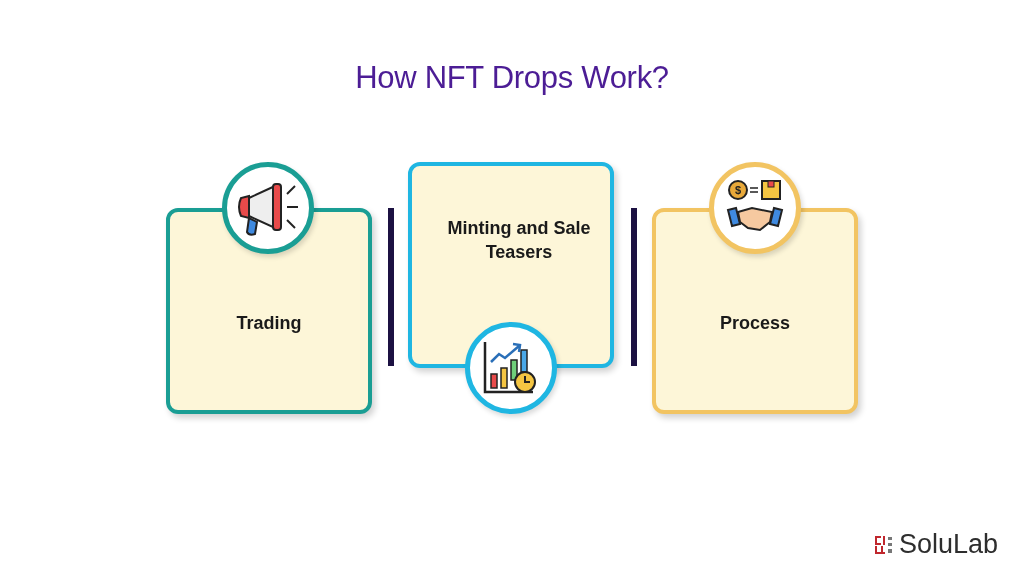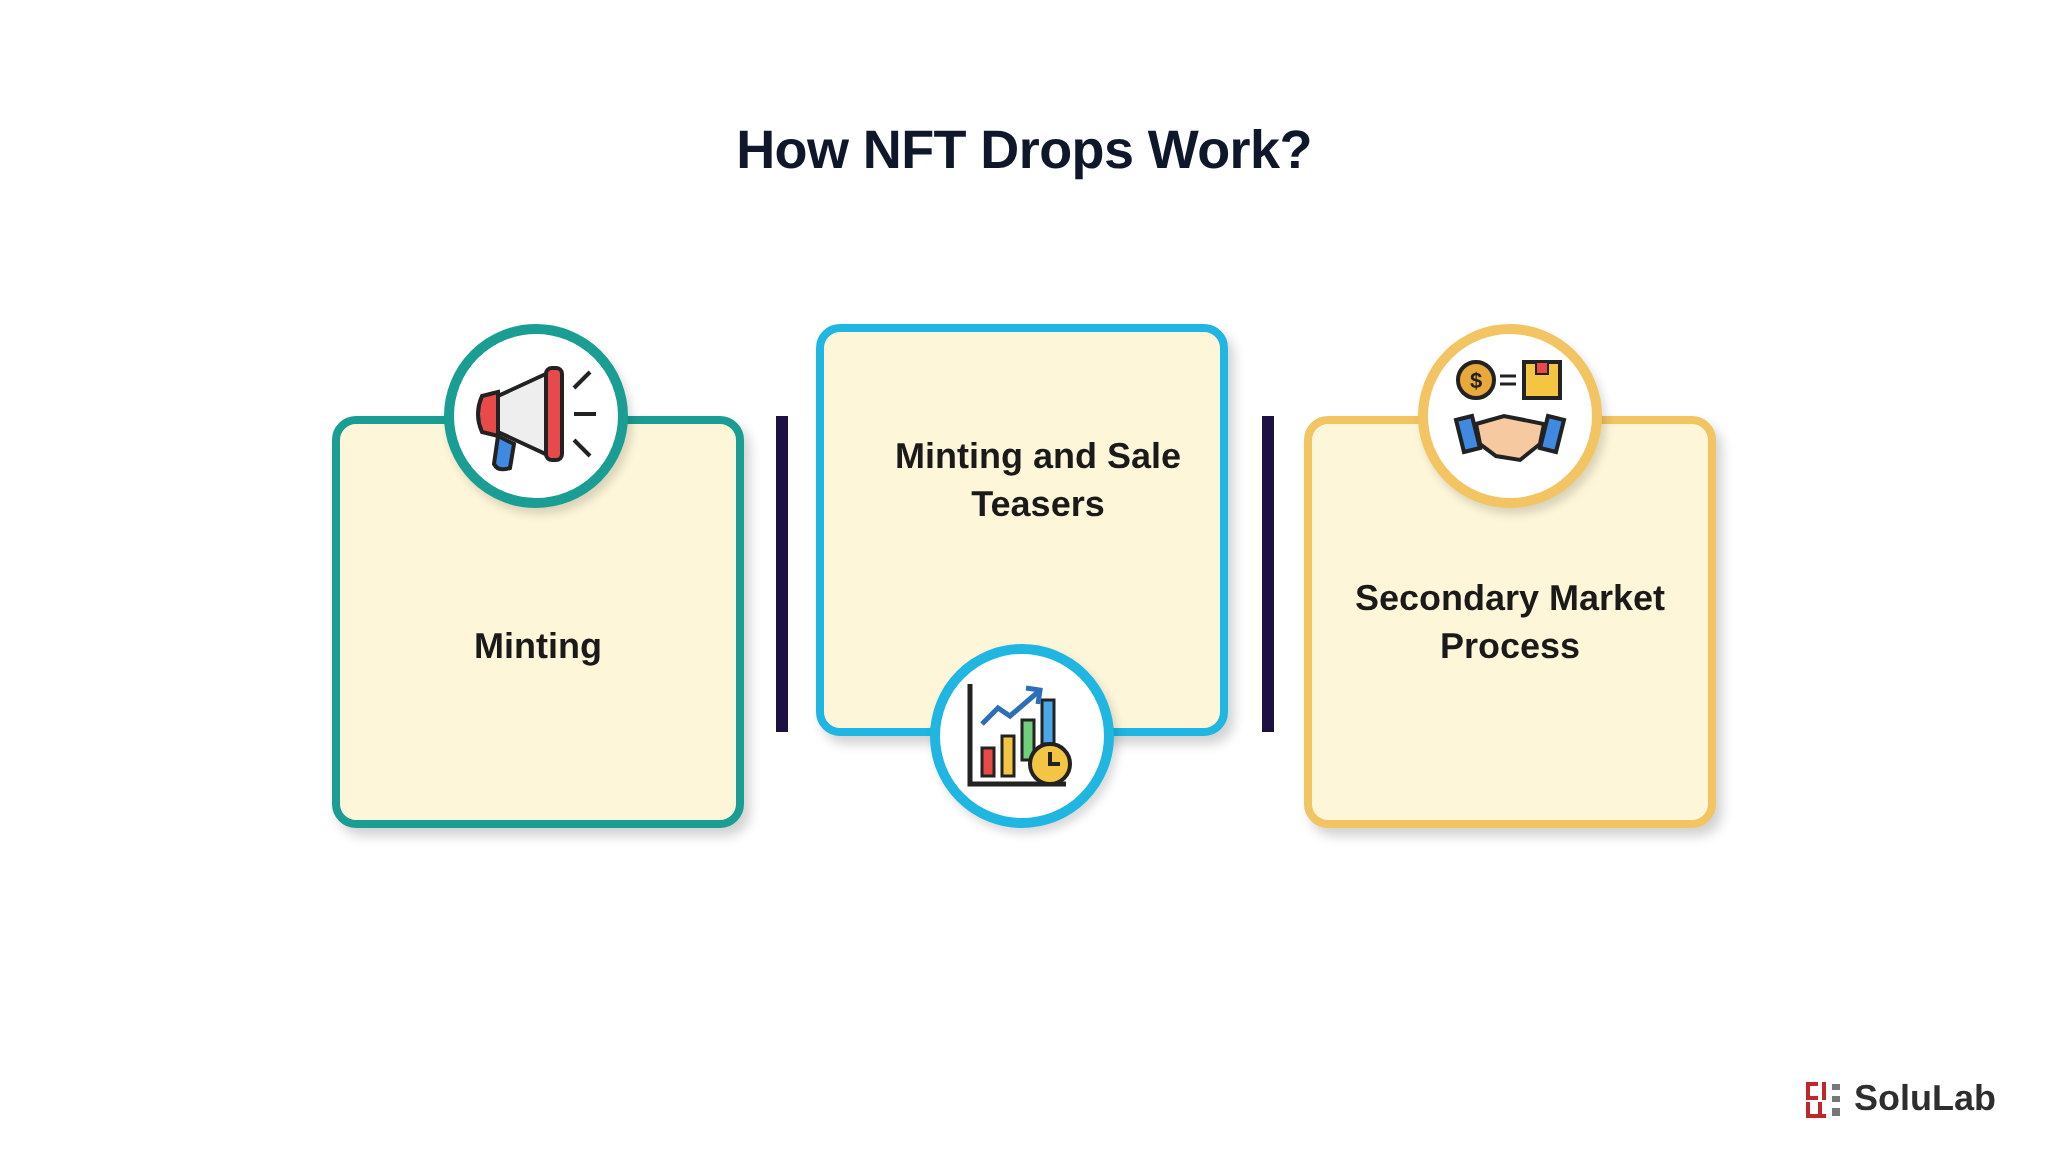--- a/index.html
+++ b/index.html
@@ -1,33 +1,33 @@
 <!DOCTYPE html>
 <html><head>
 <meta charset="utf-8">
 <style>
   * { box-sizing: border-box; margin: 0; padding: 0; }
   body { width: 1024px; height: 576px; background: #ffffff; position: relative; overflow: hidden; font-family: "Liberation Sans", sans-serif; }
-  .title { position: absolute; left: 0; right: 0; top: 60px; text-align: center; font-size: 27px; font-weight: bold; color: #0f172a; letter-spacing: -0.3px; }
+  .title { position: absolute; left: 0; right: 0; top: 60px; text-align: center; font-size: 31px; font-weight: normal; color: #4c1d95; letter-spacing: -0.3px; }
   .card { position: absolute; width: 206px; height: 206px; background: #fdf6d8; border-radius: 12px; border: 4px solid; box-shadow: 3px 4px 6px rgba(0,0,0,0.18); display: flex; align-items: center; justify-content: center; text-align: center; }
   .card-label { font-size: 18px; font-weight: bold; color: #1a1a1a; line-height: 24px; padding: 0 8px; }
   .icon-circle { position: absolute; width: 92px; height: 92px; border-radius: 50%; background: #ffffff; border: 5px solid; box-shadow: 2px 3px 5px rgba(0,0,0,0.15); display: flex; align-items: center; justify-content: center; z-index: 2; }
   .divider { position: absolute; width: 6px; height: 158px; top: 208px; background: #1c1142; }
   .brand { position: absolute; right: 26px; bottom: 16px; display: flex; align-items: center; gap: 5px; }
-  .brand-text { font-size: 18px; color: #2e2e2e; font-weight: bold; }
+  .brand-text { font-size: 27px; color: #2e2e2e; }
 </style>
 </head>
 <body>
 
 <div class="title">How NFT Drops Work?</div>
 
 <div class="card" style="left:166px; top:208px; border-color:#1a9e94;">
   <div class="card-label">
     <br>
-    <span>Minting</span>
+    <span>Trading</span>
   </div>
 </div>
 <div class="icon-circle" style="left:222px; top:162px; border-color:#1a9e94;">
   <svg width="66" height="60" viewBox="0 0 66 60">
     <path d="M40 8 L14 20 L14 38 L40 50 Z" fill="#eeeeee" stroke="#222" stroke-width="2"></path>
     <rect x="38" y="6" width="8" height="46" rx="3" fill="#e84a4a" stroke="#222" stroke-width="2"></rect>
     <path d="M14 18 L6 20 Q2 29 6 38 L14 40 Z" fill="#e84a4a" stroke="#222" stroke-width="2"></path>
     <path d="M14 40 L12 54 Q14 58 20 56 L22 44 Z" fill="#3f8ae0" stroke="#222" stroke-width="2"></path>
     <line x1="52" y1="16" x2="60" y2="8" stroke="#222" stroke-width="2"></line>
     <line x1="52" y1="29" x2="63" y2="29" stroke="#222" stroke-width="2"></line>
@@ -54,21 +54,21 @@
     <polyline points="34,6 41,7 40,14" fill="none" stroke="#2a6fb8" stroke-width="2.5"></polyline>
     <circle cx="46" cy="44" r="10" fill="#f4c542" stroke="#222" stroke-width="2"></circle>
     <polyline points="46,38 46,44 51,44" fill="none" stroke="#222" stroke-width="2"></polyline>
   </svg>
 </div>
 
 <div class="divider" style="left:631px;"></div>
 
 <div class="card" style="left:652px; top:208px; border-color:#f2c462;">
   <div class="card-label">
-    <span>Secondary Market</span><br>
+    <br>
     <span>Process</span>
   </div>
 </div>
 <div class="icon-circle" style="left:709px; top:162px; border-color:#f2c462;">
   <svg width="66" height="60" viewBox="0 0 66 60">
     <circle cx="16" cy="12" r="9" fill="#e8a93a" stroke="#222" stroke-width="2"></circle>
     <text x="16" y="16" font-size="11" font-weight="bold" text-anchor="middle" fill="#222" font-family="Liberation Sans, sans-serif">$</text>
     <line x1="28" y1="10" x2="36" y2="10" stroke="#222" stroke-width="1.5"></line>
     <line x1="28" y1="14" x2="36" y2="14" stroke="#222" stroke-width="1.5"></line>
     <rect x="40" y="3" width="18" height="18" fill="#f4c542" stroke="#222" stroke-width="2"></rect>

